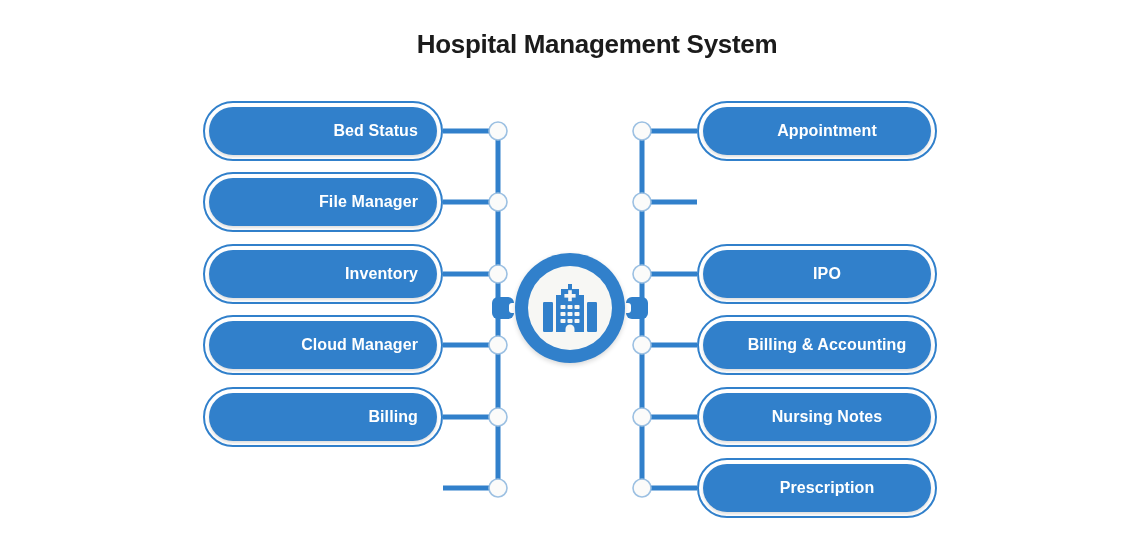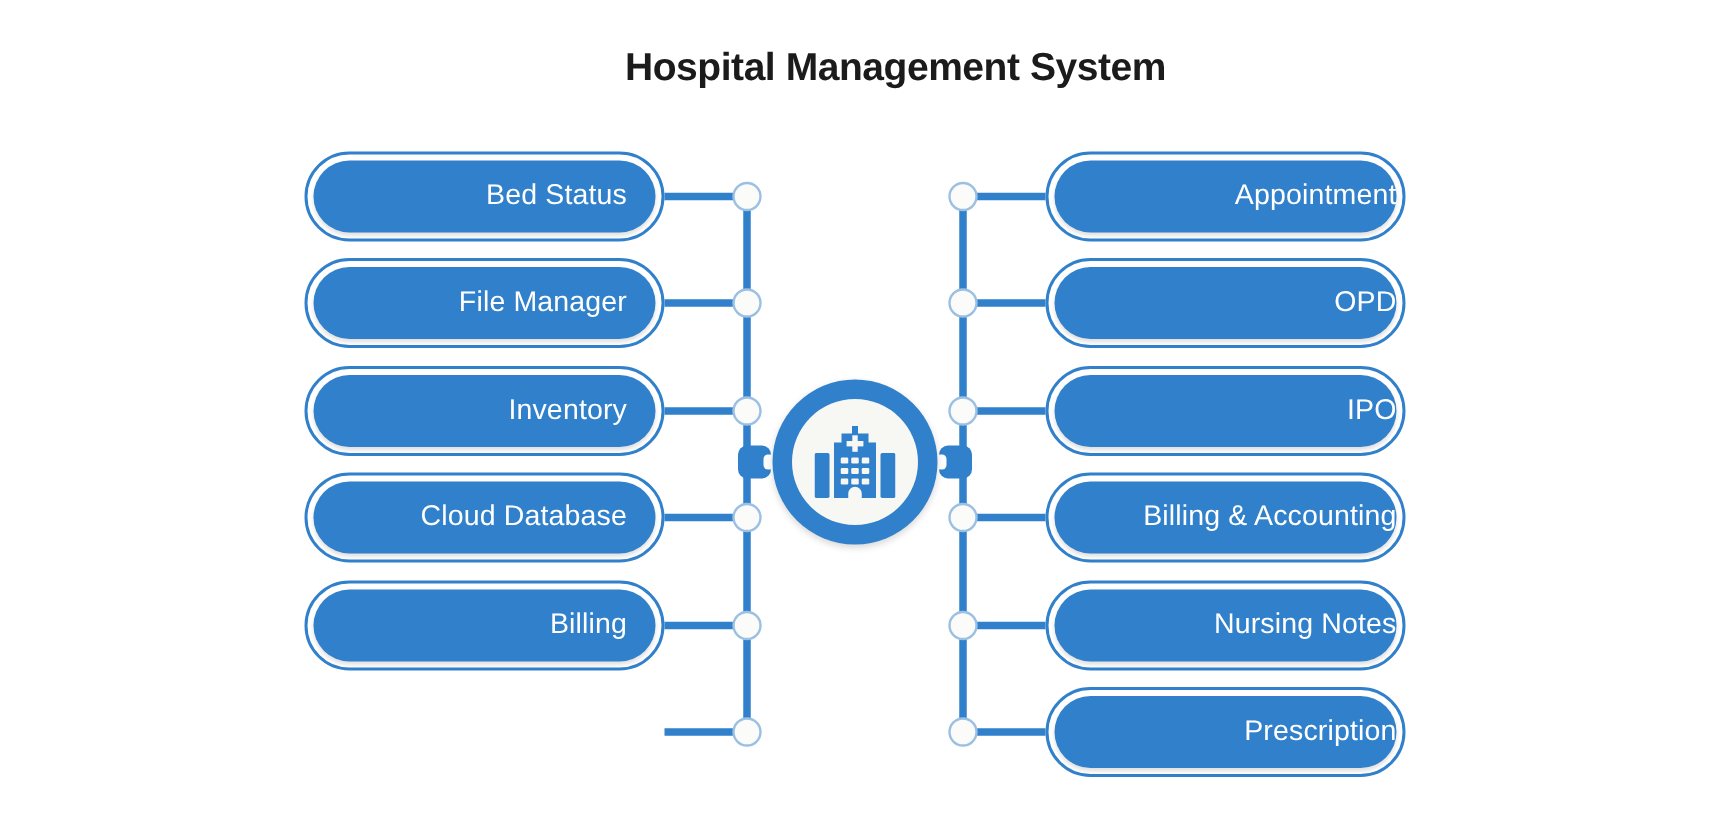--- a/index.html
+++ b/index.html
@@ -67,27 +67,27 @@
     display: flex;
     align-items: center;
     box-sizing: border-box;
     box-shadow: 0 2px 3px rgba(0,0,0,0.13);
   }
   .pill.left .pill-inner {
     justify-content: flex-end;
     padding-right: 19px;
   }
   .pill.right .pill-inner {
-    justify-content: flex-end;
+    justify-content: center;
     padding-left: 20px;
   }
   .pill-label {
     color: #ffffff;
-    font-size: 19px;
-    font-weight: normal;
+    font-size: 16px;
+    font-weight: bold;
     letter-spacing: 0.1px;
     white-space: nowrap;
     font-family: "Liberation Sans", sans-serif;
   }
 
   
   .center-hub {
     position: absolute;
     left: 515px;
     top: 253px;
@@ -182,37 +182,32 @@
       <span class="pill-label">File Manager</span>
     </div>
   </div>
   <div class="pill left" style="left:203px; top:244px;">
     <div class="pill-inner">
       <span class="pill-label">Inventory</span>
     </div>
   </div>
   <div class="pill left" style="left:203px; top:315px;">
     <div class="pill-inner">
-      <span class="pill-label">Cloud Database</span>
+      <span class="pill-label">Cloud Manager</span>
     </div>
   </div>
   <div class="pill left" style="left:203px; top:387px;">
     <div class="pill-inner">
       <span class="pill-label">Billing</span>
     </div>
   </div>
 
   <div class="pill right" style="left:697px; top:101px;">
     <div class="pill-inner">
       <span class="pill-label">Appointment</span>
-    </div>
-  </div>
-  <div class="pill right" style="left:697px; top:172px;">
-    <div class="pill-inner">
-      <span class="pill-label">OPD</span>
     </div>
   </div>
   <div class="pill right" style="left:697px; top:244px;">
     <div class="pill-inner">
       <span class="pill-label">IPO</span>
     </div>
   </div>
   <div class="pill right" style="left:697px; top:315px;">
     <div class="pill-inner">
       <span class="pill-label">Billing &amp; Accounting</span>

